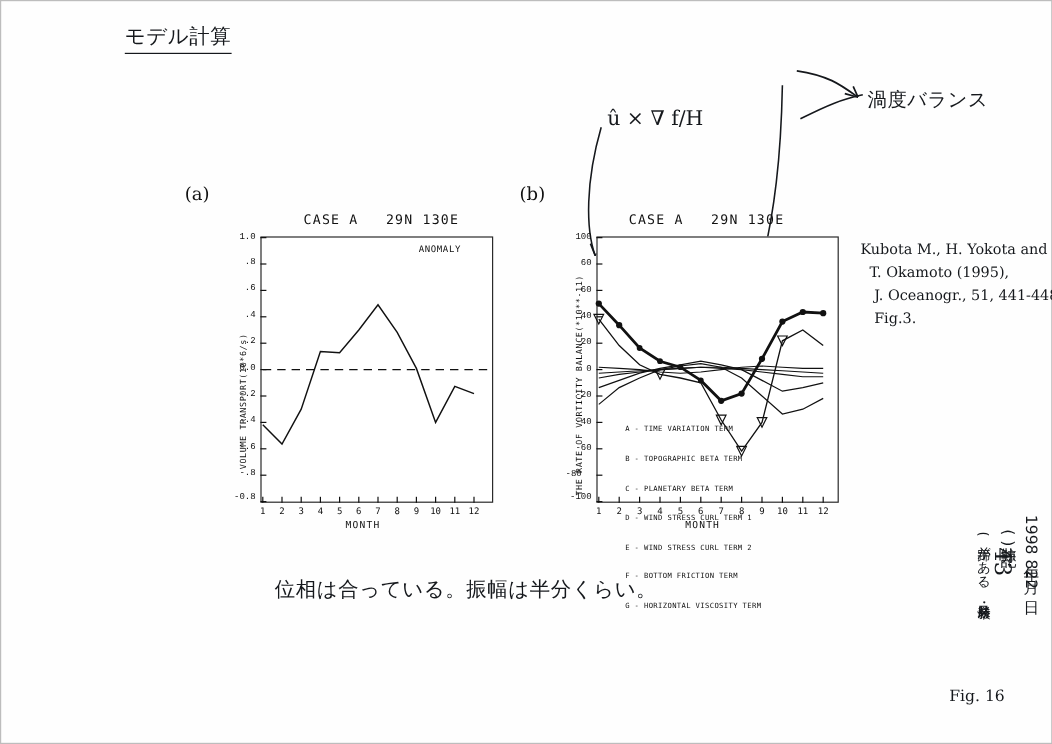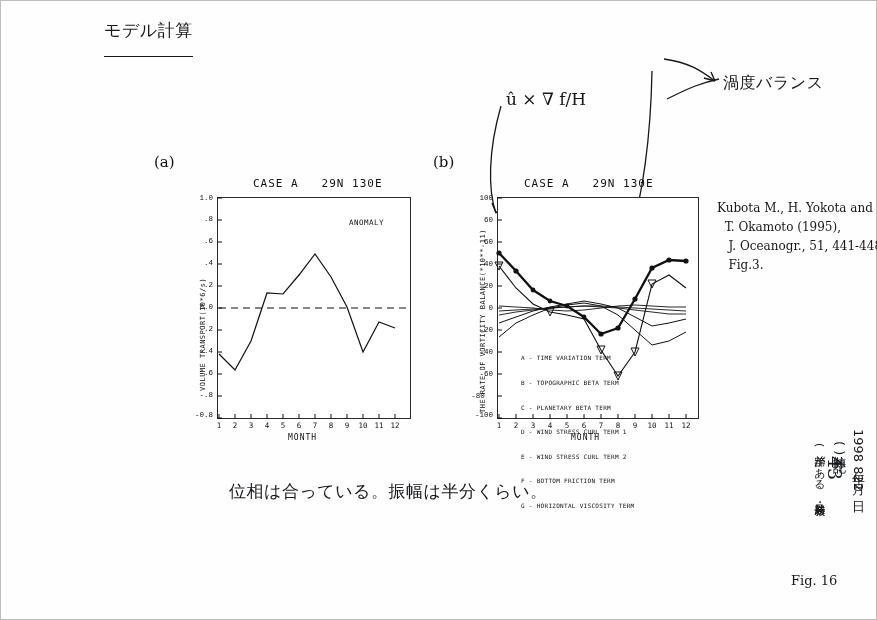--- a/index.html
+++ b/index.html
@@ -75,21 +75,21 @@
     position:absolute;font-family:"DejaVu Serif",serif;font-size:19px;color:#15181c;
   }
   svg{display:block;}
   .ov{position:absolute;left:0;top:0;pointer-events:none;}
 </style>
 </head>
 <body>
 
 <div class="page">
 
-  <div class="hand" style="position:absolute;left:103px;top:18px;font-size:17px;border-bottom:1.5px solid #15181c;padding-bottom:14px;">モデル計算</div>
+  <div class="hand" style="position:absolute;left:103px;top:18px;font-size:17px;border-bottom:1.5px solid #15181c;padding-bottom:2px;">モデル計算</div>
 
 
 
   <div class="hand-en" style="position:absolute;left:505px;top:88px;font-size:17px;">û × ∇ f/H</div>
 
   <div class="hand" style="position:absolute;left:722px;top:72px;font-size:16px;">渦度バランス</div>
 
   <svg class="ov" width="877" height="620">
 
     <path d="M663,58 C690,62 700,70 714,80" fill="none" stroke="#15181c" stroke-width="1.4"></path>
@@ -132,21 +132,21 @@
   <div class="xtick" style="left:258px;top:420px;width:16px;">4</div>
   <div class="xtick" style="left:274px;top:420px;width:16px;">5</div>
   <div class="xtick" style="left:290px;top:420px;width:16px;">6</div>
   <div class="xtick" style="left:306px;top:420px;width:16px;">7</div>
   <div class="xtick" style="left:322px;top:420px;width:16px;">8</div>
   <div class="xtick" style="left:338px;top:420px;width:16px;">9</div>
   <div class="xtick" style="left:354px;top:420px;width:16px;">10</div>
   <div class="xtick" style="left:370px;top:420px;width:16px;">11</div>
   <div class="xtick" style="left:386px;top:420px;width:16px;">12</div>
 
-  <div class="anom" style="left:348px;top:202px;margin-top:15px;">ANOMALY</div>
+  <div class="anom" style="left:348px;top:202px;">ANOMALY</div>
 
   <svg class="ov" width="877" height="620">
 
     <line x1="218" y1="307" x2="408" y2="307" stroke="#111" stroke-width="1.1" stroke-dasharray="7,5"></line>
 
     <g stroke="#111" stroke-width="1">
       <line x1="216" y1="197" x2="221" y2="197"></line>
         <line x1="216" y1="219" x2="221" y2="219"></line>
       <line x1="216" y1="241" x2="221" y2="241"></line>
         <line x1="216" y1="263" x2="221" y2="263"></line>

